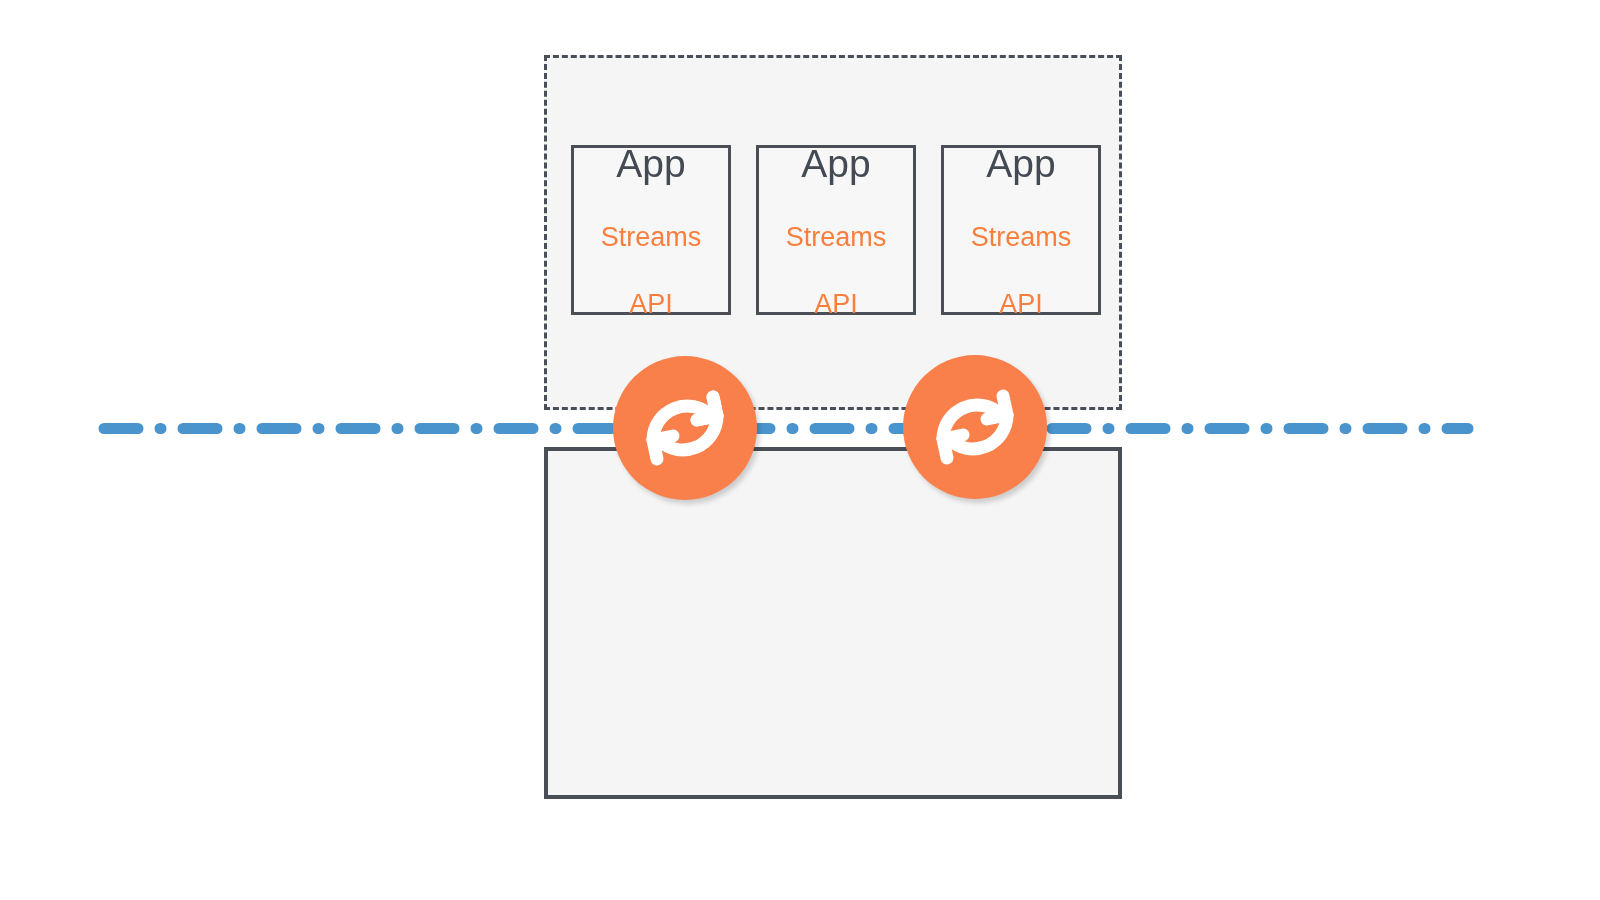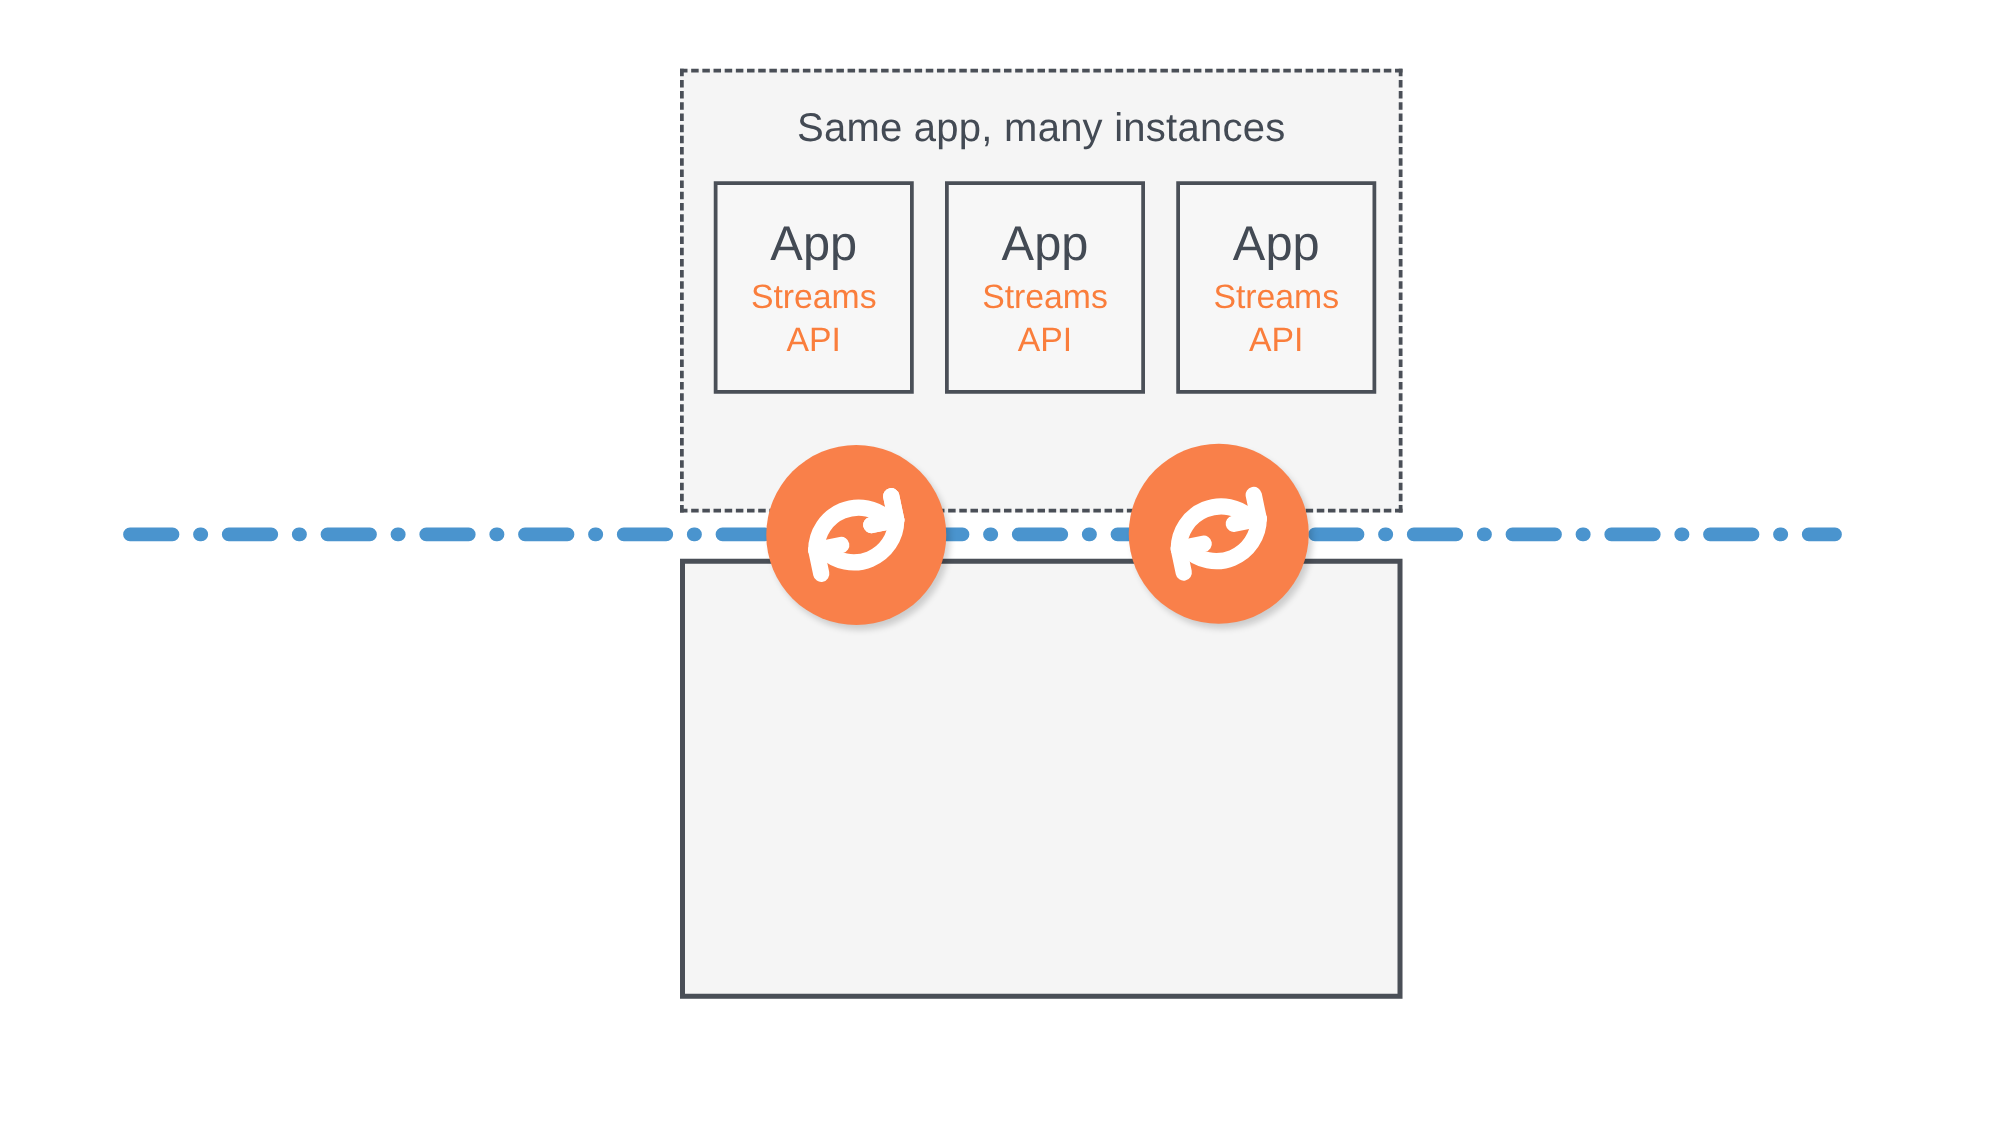--- a/index.html
+++ b/index.html
@@ -71,20 +71,21 @@
     line-height: 1.28;
   }
   .app-box .app-label {
     font-size: 39px;
     color: #434a54;
   }
   .app-box .api-label {
     font-size: 27px;
     color: #fa7e3c;
     text-align: left;
+    margin-top: 32px;
   }
 
   
   .broker-tier {
     position: absolute;
     left: 544px;
     top: 447px;
     width: 578px;
     height: 352px;
     box-sizing: border-box;
@@ -114,21 +115,20 @@
   #sync-badge-1 { left: 613px; top: 356px; }
   #sync-badge-2 { left: 903px; top: 355px; }
 </style>
 </head>
 <body>
 
 <div id="stage">
 
   <div class="app-tier">
 
-    <div class="tier-title">Same app, many instances</div>
 
     <div class="app-row">
 
       <div class="app-box">
         <span class="app-label">App</span>
         <span class="api-label">Streams</span>
         <span class="api-label">API</span>
       </div>
 
       <div class="app-box">

